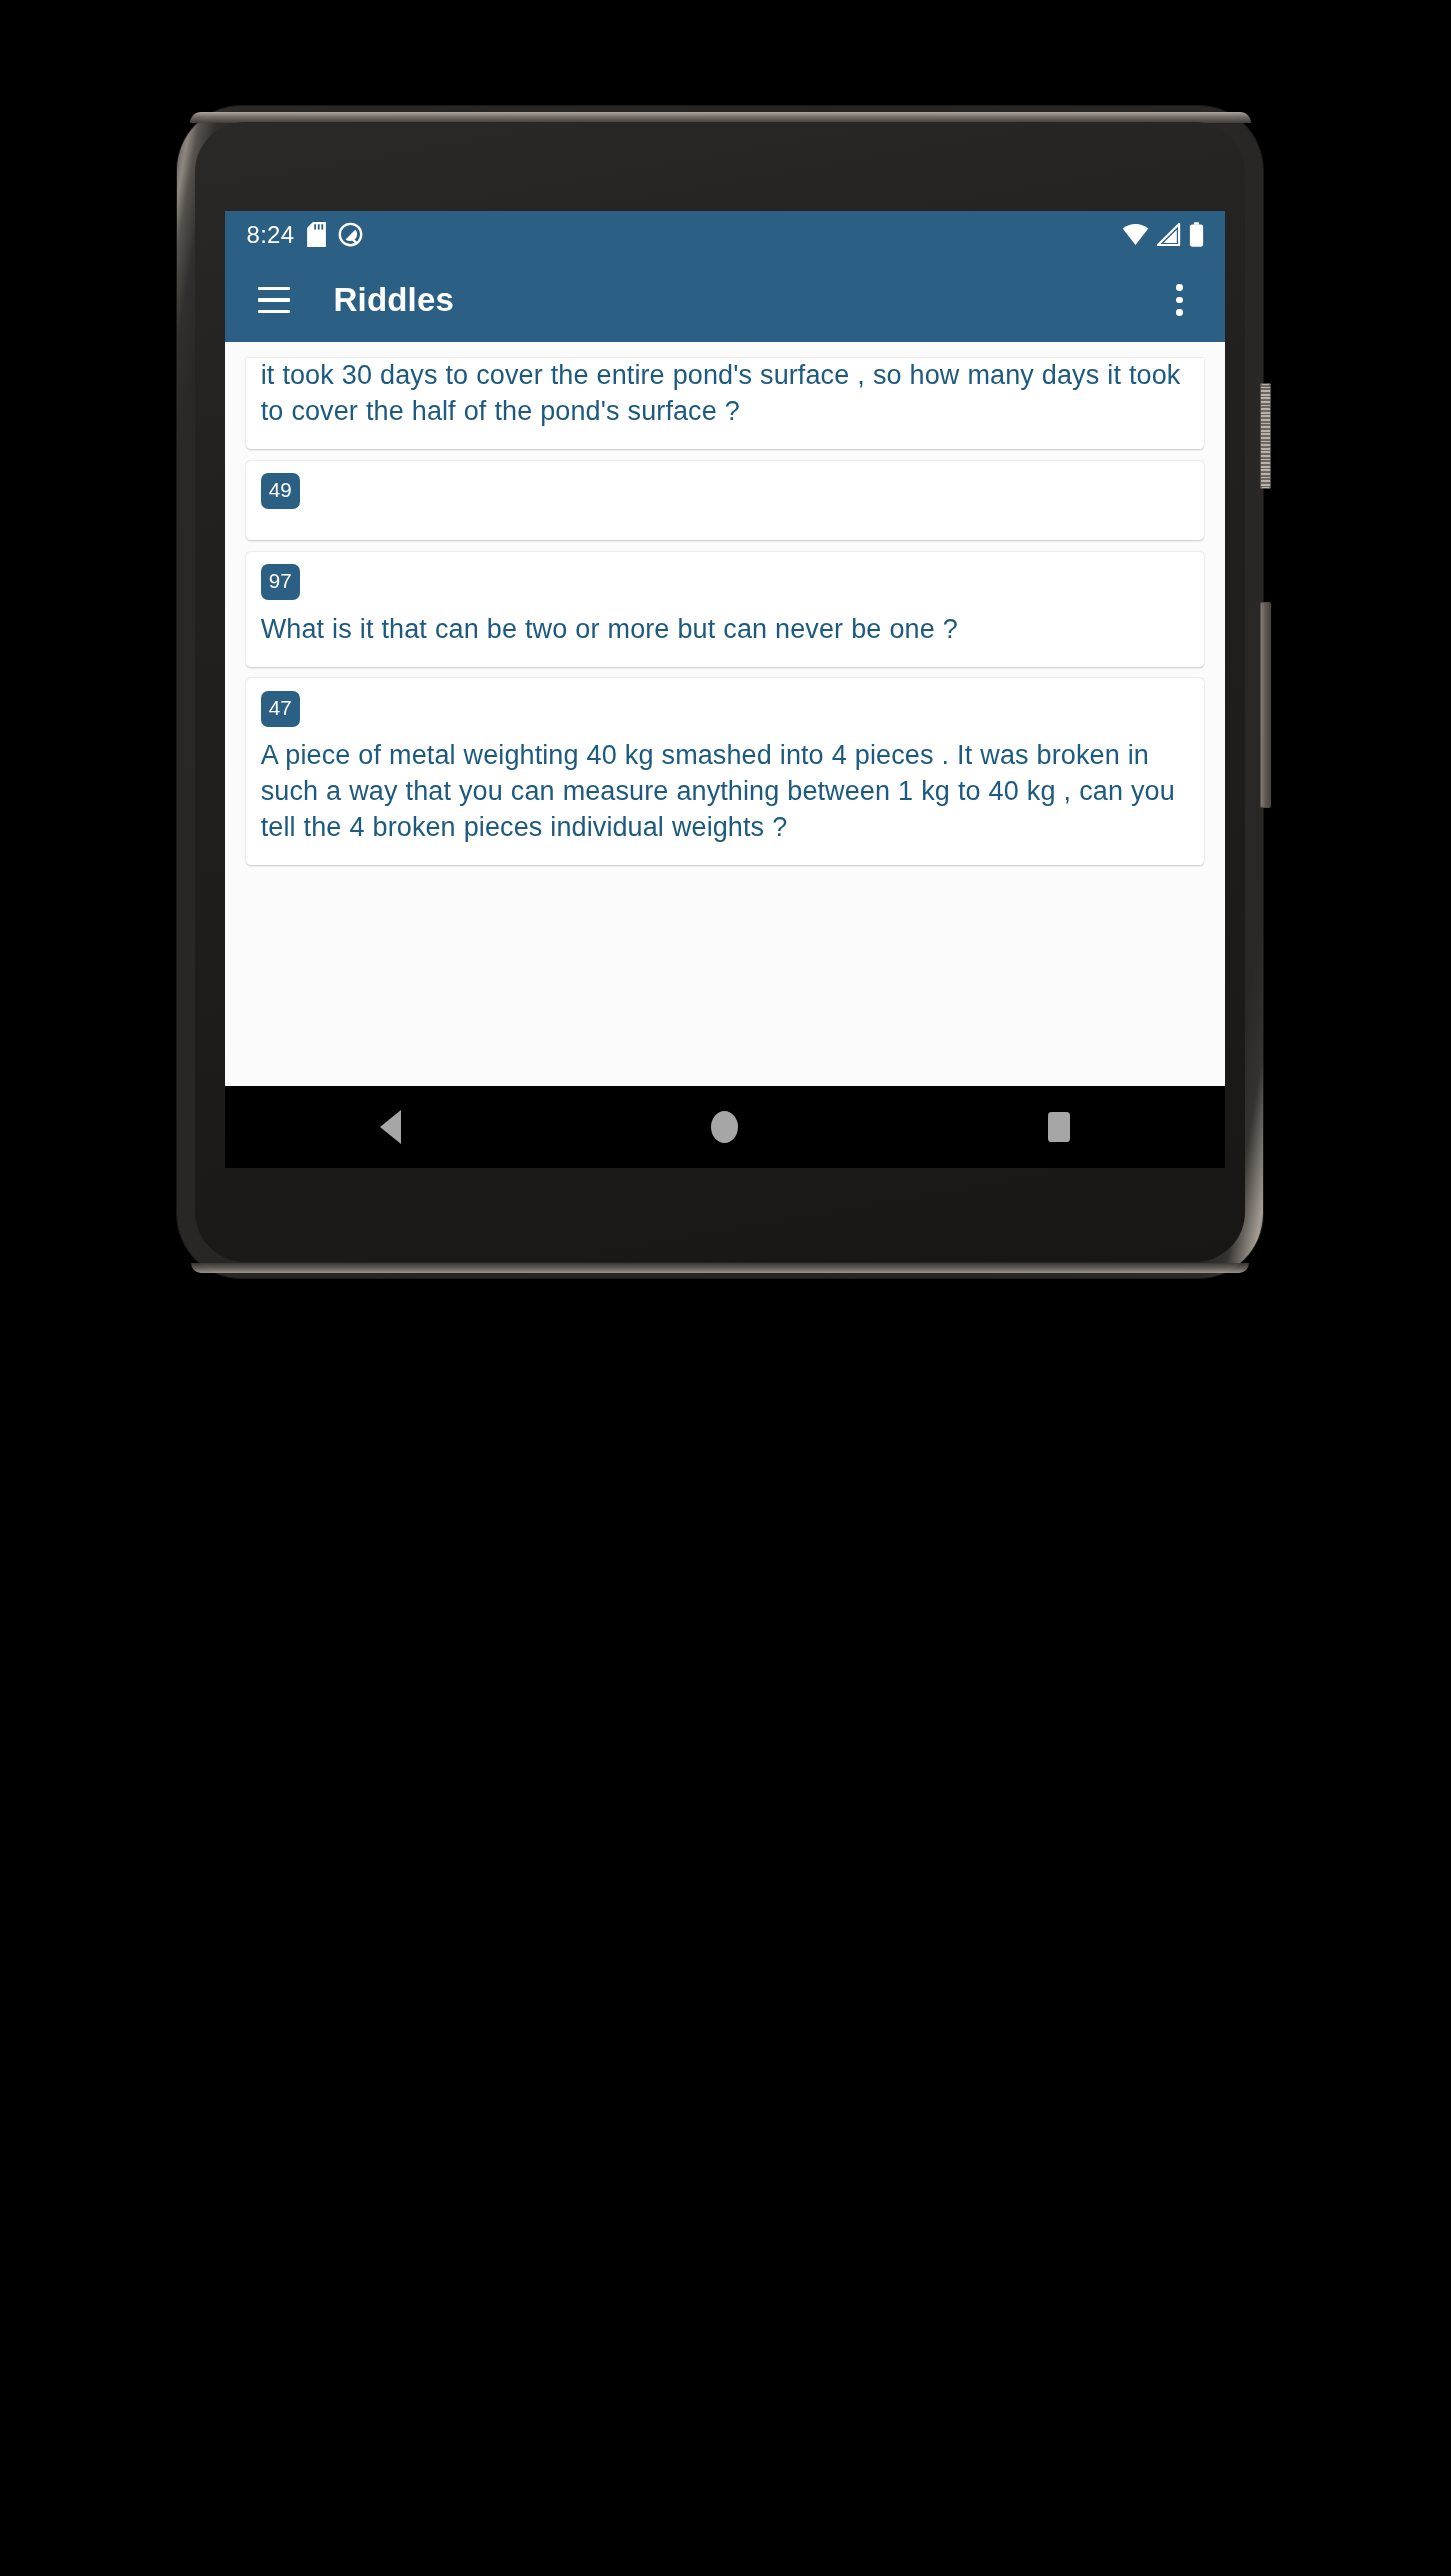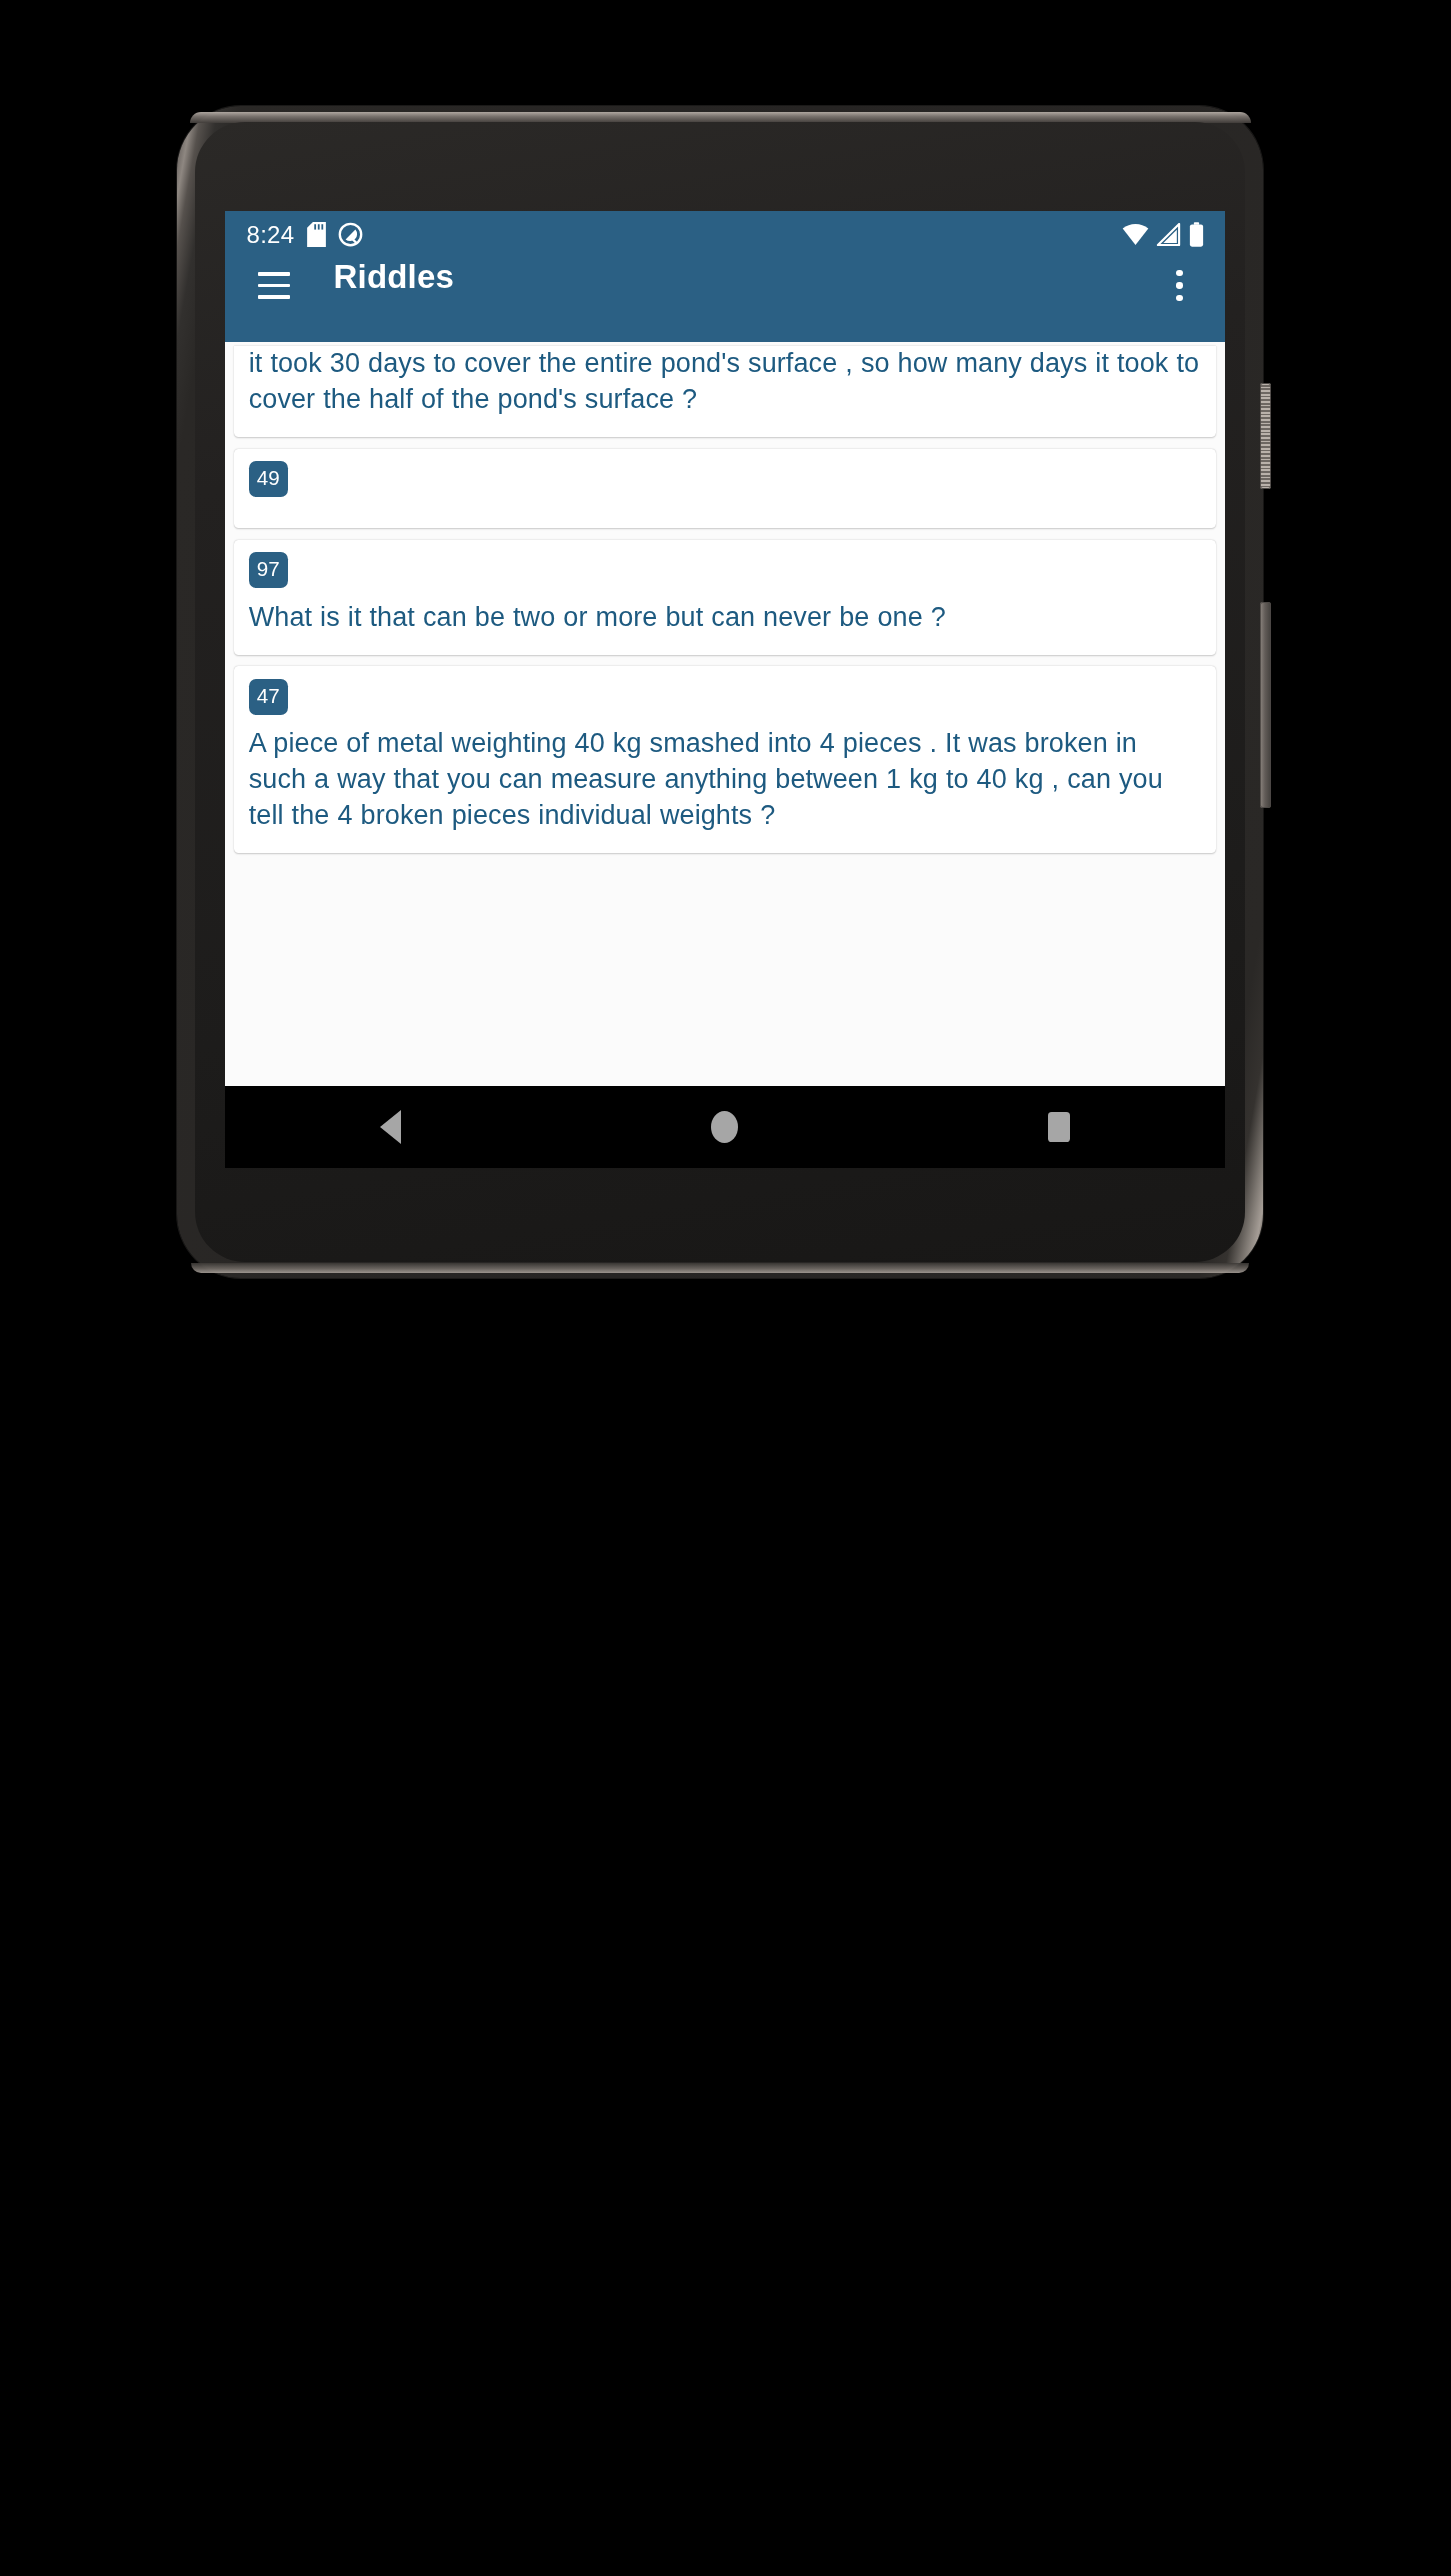--- a/index.html
+++ b/index.html
@@ -168,21 +168,21 @@
     gap: 7.2px;
   }
   .sicon { display: block; }
 
   
   #app-bar {
     height: 84px;
     flex: 0 0 84px;
     background: #2b6084;
     display: flex;
-    align-items: flex-start;
+    align-items: center;
     padding: 0 21.5px;
     color: #ffffff;
   }
   #menu-button {
     width: 55px; height: 55px;
     display: flex; flex-direction: column;
     align-items: center; justify-content: center;
     gap: 8px;
     cursor: pointer;
   }
@@ -212,21 +212,21 @@
     width: 6.3px; height: 6.3px;
     background: #ffffff;
     border-radius: 50%;
   }
 
   
   #riddle-list {
     flex: 1 1 auto;
     background: #fbfbfb;
     overflow: hidden;
-    padding: 4px;
+    padding: 16px;
   }
   .riddle-card {
     position: relative;
     background: #ffffff;
     border-radius: 4.5px;
     margin: 0 5.4px 11.6px 5.4px;
     padding: 12.5px 14.3px 19.7px 14.3px;
     box-shadow: 0 0.9px 1.8px rgba(0,0,0,.20), 0 0 0.9px rgba(0,0,0,.10);
   }
   .riddle-card.first {

